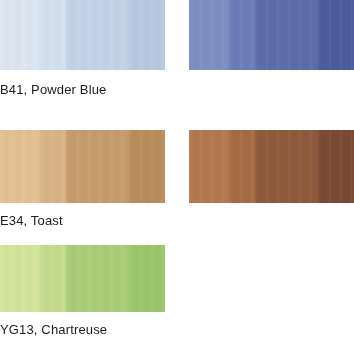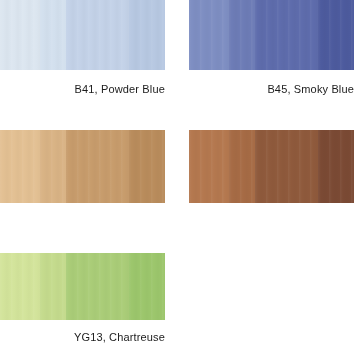--- a/index.html
+++ b/index.html
@@ -20,21 +20,21 @@
     height: 350px;
   }
   .swatch-cell {
     position: absolute;
     width: 165px;
   }
   .col-left  { left: 0px; }
   .col-right { left: 189px; }
   .row-1 { top: 0px; }
   .row-2 { top: 130px; }
-  .row-3 { top: 253px; }
+  .row-3 { top: 245px; }
 
   .swatch-bar {
     position: relative;
     width: 165px;
     height: 70px;
     display: flex;
     overflow: hidden;
   }
   .row-2 .swatch-bar { height: 73px; }
   .row-3 .swatch-bar { height: 67px; }
@@ -51,26 +51,25 @@
     background:
       repeating-linear-gradient(90deg,
         rgba(255,255,255,0.055) 0px,
         rgba(255,255,255,0.0) 3px,
         rgba(0,0,0,0.018) 7px,
         rgba(255,255,255,0.0) 11px);
     pointer-events: none;
   }
   .swatch-label {
     margin-top: 13px;
-    font-size: 11px;
+    font-size: 13px;
     line-height: 13px;
     color: #1b1b1b;
     letter-spacing: 0.15px;
     white-space: nowrap;
-    text-align: right;
   }
   .row-2 .swatch-label { margin-top: 11px; }
   .row-3 .swatch-label { margin-top: 11px; }
 </style>
 </head>
 <body style="background: rgb(255, 255, 255);">
 
 <div id="swatch-grid">
 
   <div class="swatch-cell col-left row-1">
@@ -83,30 +82,30 @@
     <div class="swatch-label">B41, Powder Blue</div>
   </div>
 
   <div class="swatch-cell col-right row-1">
     <div class="swatch-bar">
       <div class="band" style="background: rgb(126, 142, 194); width: 24%;"></div>
       <div class="band" style="background: rgb(109, 124, 182); width: 16%;"></div>
       <div class="band" style="background: rgb(94, 108, 172); width: 38%;"></div>
       <div class="band" style="background: rgb(77, 91, 158); width: 22%;"></div>
     </div>
-    <div class="swatch-label">B45, Smoky Blue</div>
   </div>
 
   <div class="swatch-cell col-left row-2">
     <div class="swatch-bar">
       <div class="band" style="background: rgb(227, 192, 147); width: 24%;"></div>
       <div class="band" style="background: rgb(217, 179, 133); width: 16%;"></div>
       <div class="band" style="background: rgb(199, 156, 108); width: 38%;"></div>
       <div class="band" style="background: rgb(185, 140, 92); width: 22%;"></div>
     </div>
+    <div class="swatch-label">E34, Toast</div>
   </div>
 
   <div class="swatch-cell col-right row-2">
     <div class="swatch-bar">
       <div class="band" style="background: rgb(180, 120, 79); width: 24%;"></div>
       <div class="band" style="background: rgb(166, 107, 69); width: 16%;"></div>
       <div class="band" style="background: rgb(143, 90, 60); width: 38%;"></div>
       <div class="band" style="background: rgb(123, 74, 52); width: 22%;"></div>
     </div>
   </div>

